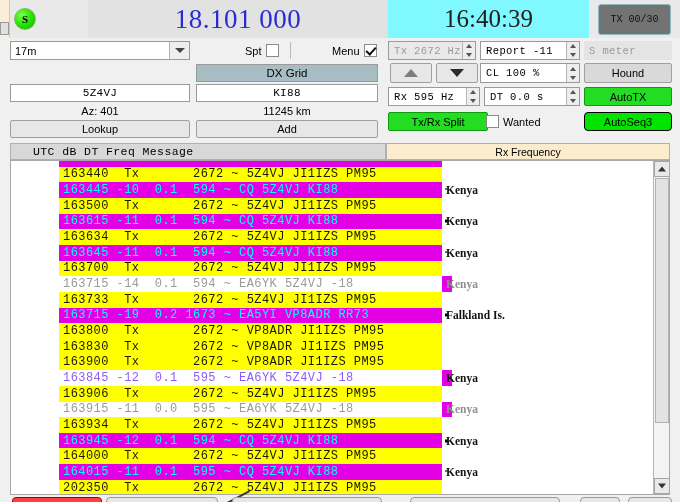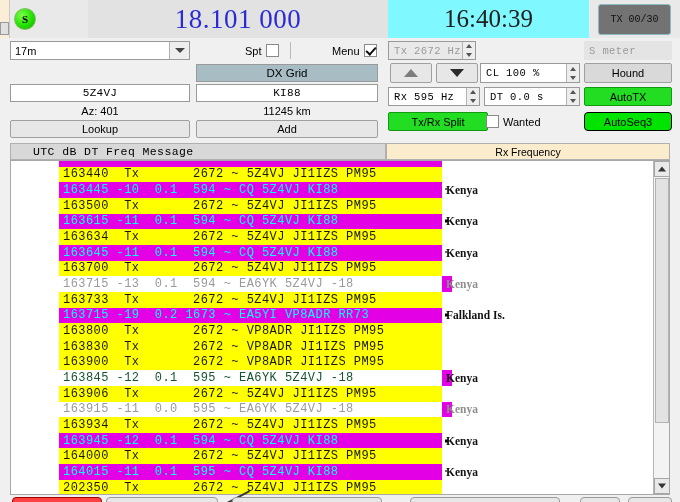--- a/index.html
+++ b/index.html
@@ -206,20 +206,27 @@
   <div class="btn" style="left:196px; top:120px; width:182px; height:18px;">Add</div>
 
   <div class="spin dis" style="left:388px; top:41px; width:88px; height:19px;">
     <span class="lbl">Tx  2672  Hz</span>
     <span class="arrows">
         <i></i>
         <i></i>
       </span>
   </div>
 
+  <div class="spin" style="left:480px; top:41px; width:100px; height:19px;">
+    <span class="lbl">Report -11</span>
+    <span class="arrows">
+        <i></i>
+        <i></i>
+      </span>
+  </div>
 
   <div class="spin dis" style="left:584px; top:41px; width:88px; height:19px; border:none; background:#e4e4e4;">
     <span class="lbl disabledtxt">S meter</span>
   </div>
 
   <div class="arrowbtn up" style="left:390px; top:63px; width:42px; height:20px;"></div>
   <div class="arrowbtn down" style="left:436px; top:63px; width:42px; height:20px;"></div>
 
   <div class="spin" style="left:480px; top:63px; width:100px; height:20px;">
     <span class="lbl">CL  100 %</span>
@@ -296,21 +303,21 @@
           <div class="txt" style="color: rgb(0, 255, 255);">163645 -11  0.1  594 ~ CQ 5Z4VJ KI88</div>
           <div class="circm"></div>
           <div class="cty">Kenya</div>
         </div>
         <div class="row">
           <div class="band" style="background: rgb(255, 255, 0);"></div>
           <div class="txt" style="color: rgb(26, 26, 0);">163700  Tx       2672 ~ 5Z4VJ JI1IZS PM95</div>
         </div>
         <div class="row">
           <div class="band" style="background: rgb(255, 255, 255);"></div>
-          <div class="txt" style="color: rgb(154, 154, 154);">163715 -13  0.1  594 ~ EA6YK 5Z4VJ -18</div>
+          <div class="txt" style="color: rgb(154, 154, 154);">163715 -14  0.1  594 ~ EA6YK 5Z4VJ -18</div>
           <div class="magchip"></div>
           <div class="cty" style="color: rgb(142, 142, 142);">Kenya</div>
         </div>
         <div class="row">
           <div class="band" style="background: rgb(255, 255, 0);"></div>
           <div class="txt" style="color: rgb(26, 26, 0);">163733  Tx       2672 ~ 5Z4VJ JI1IZS PM95</div>
         </div>
         <div class="row">
           <div class="band" style="background: rgb(228, 0, 228);"></div>
           <div class="txt" style="color: rgb(0, 255, 255);">163715 -19  0.2 1673 ~ EA5YI VP8ADR RR73</div>
@@ -324,21 +331,21 @@
         <div class="row">
           <div class="band" style="background: rgb(255, 255, 0);"></div>
           <div class="txt" style="color: rgb(26, 26, 0);">163830  Tx       2672 ~ VP8ADR JI1IZS PM95</div>
         </div>
         <div class="row">
           <div class="band" style="background: rgb(255, 255, 0);"></div>
           <div class="txt" style="color: rgb(26, 26, 0);">163900  Tx       2672 ~ VP8ADR JI1IZS PM95</div>
         </div>
         <div class="row">
           <div class="band" style="background: rgb(255, 255, 255);"></div>
-          <div class="txt" style="color: #14532d;">163845 -12  0.1  595 ~ EA6YK 5Z4VJ -18</div>
+          <div class="txt" style="color: #8b5cf6;">163845 -12  0.1  595 ~ EA6YK 5Z4VJ -18</div>
           <div class="magchip"></div>
           <div class="cty">Kenya</div>
         </div>
         <div class="row">
           <div class="band" style="background: rgb(255, 255, 0);"></div>
           <div class="txt" style="color: rgb(26, 26, 0);">163906  Tx       2672 ~ 5Z4VJ JI1IZS PM95</div>
         </div>
         <div class="row">
           <div class="band" style="background: rgb(255, 255, 255);"></div>
           <div class="txt" style="color: rgb(154, 154, 154);">163915 -11  0.0  595 ~ EA6YK 5Z4VJ -18</div>

